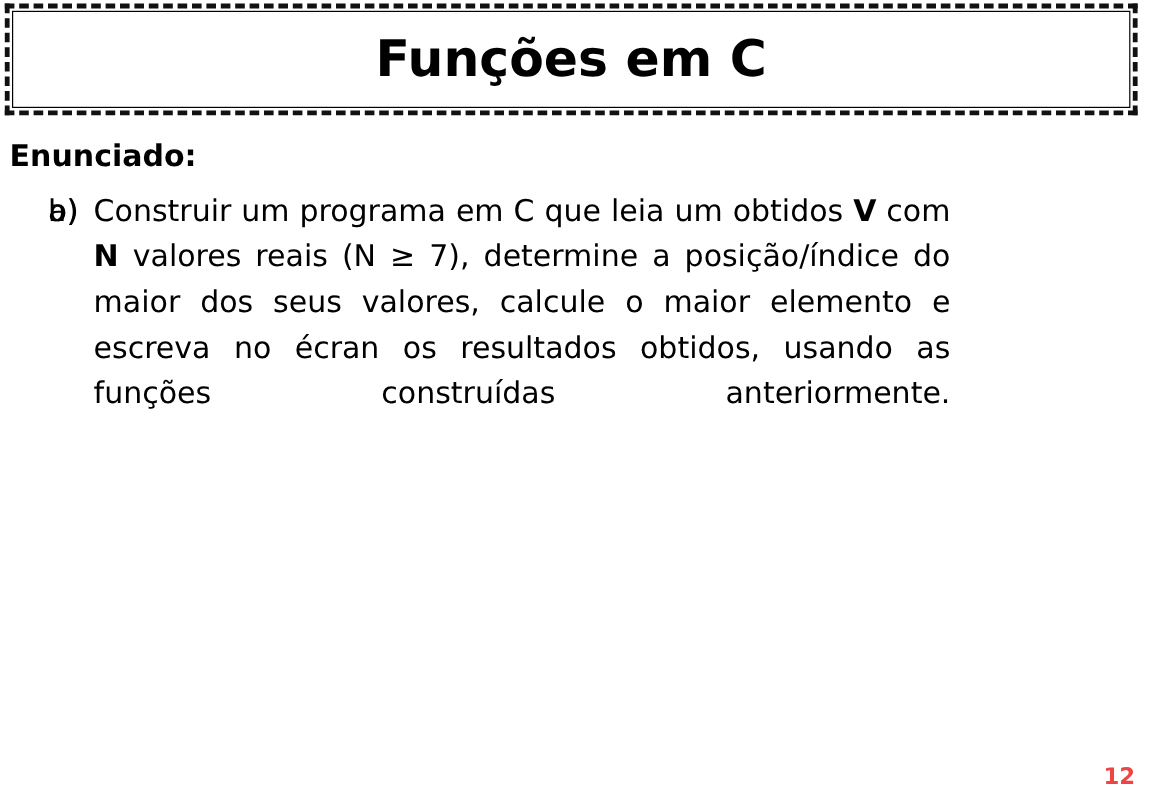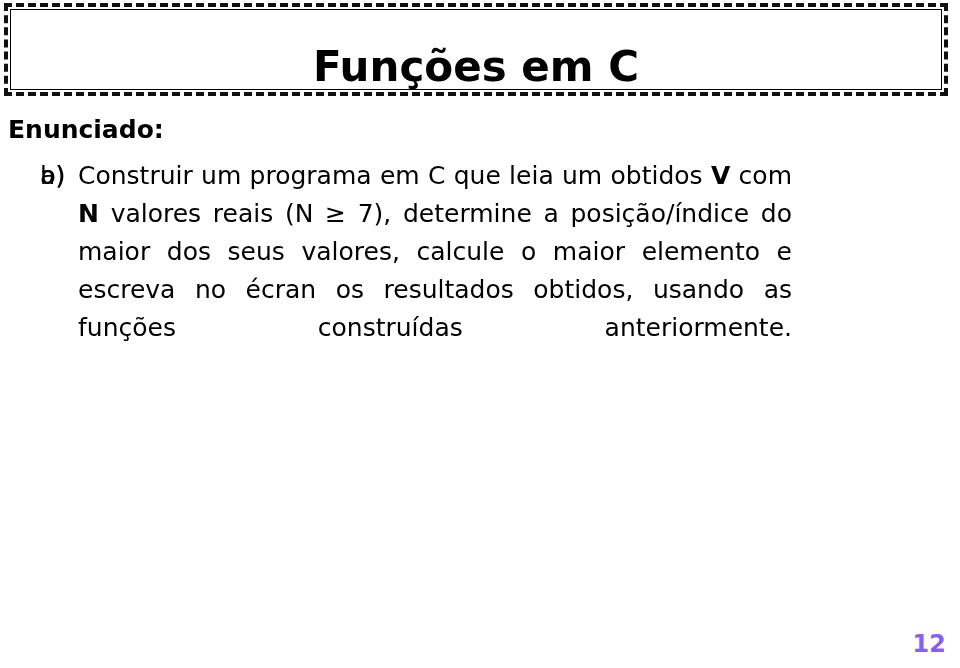--- a/index.html
+++ b/index.html
@@ -28,21 +28,21 @@
     
     border: 4px dashed #111111;
     padding: 2px;
   }
   .title-banner-inner {
     width: 100%;
     height: 100%;
     box-sizing: border-box;
     border: 1px solid #000000;
     display: flex;
-    align-items: flex-end;
+    align-items: center;
     justify-content: center;
     background: #ffffff;
   }
   .title-text {
     font-family: "DejaVu Sans", sans-serif;
     font-weight: bold;
     font-size: 42px;
     line-height: 1.05;
     letter-spacing: 0px;
     color: #000000;
@@ -117,22 +117,22 @@
     font-style: normal;
   }
 
   
   .page-number {
     position: absolute;
     right: 14px;
     bottom: 10px;
     font-family: "DejaVu Sans", sans-serif;
     font-weight: bold;
-    font-size: 24px;
-    color: #8b5cf6;
+    font-size: 19px;
+    color: #ef4444;
   }
 </style>
 </head>
 <body>
 
 <div class="title-banner">
   <div class="title-banner-inner">
     <div class="title-text">Funções em C</div>
   </div>
 </div>

